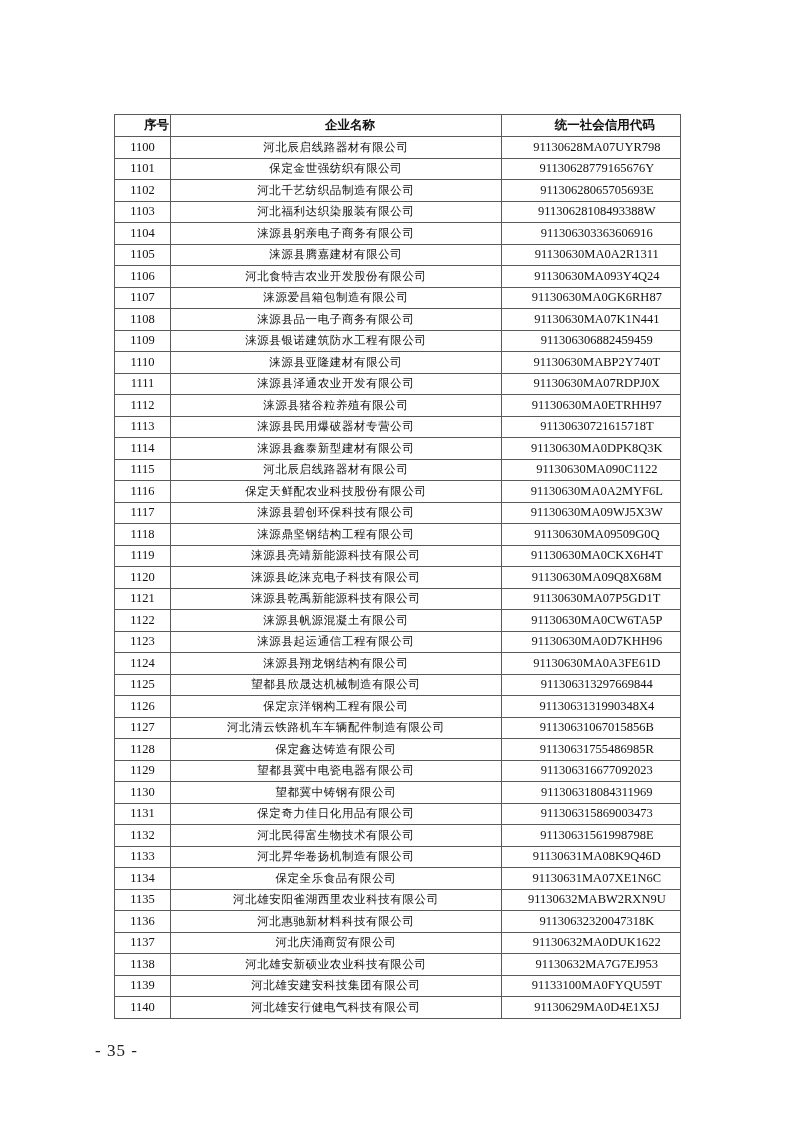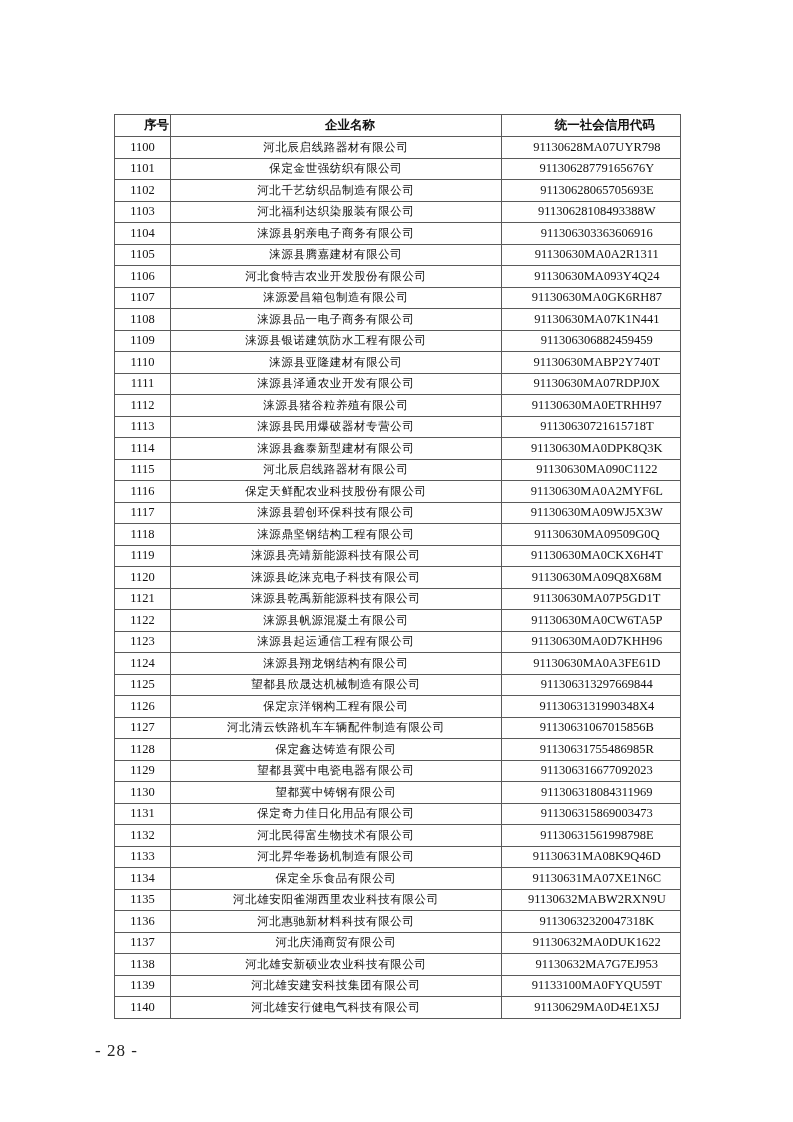--- a/index.html
+++ b/index.html
@@ -286,13 +286,13 @@
         <td class="code">91133100MA0FYQU59T</td>
       </tr>
       <tr>
         <td class="no">1140</td>
         <td class="name">河北雄安行健电气科技有限公司</td>
         <td class="code">91130629MA0D4E1X5J</td>
       </tr>
     </tbody>
 </table>
 
-<div class="page-number">- 28 -</div>
+<div class="page-number">- 35 -</div>
 
 </body></html>

